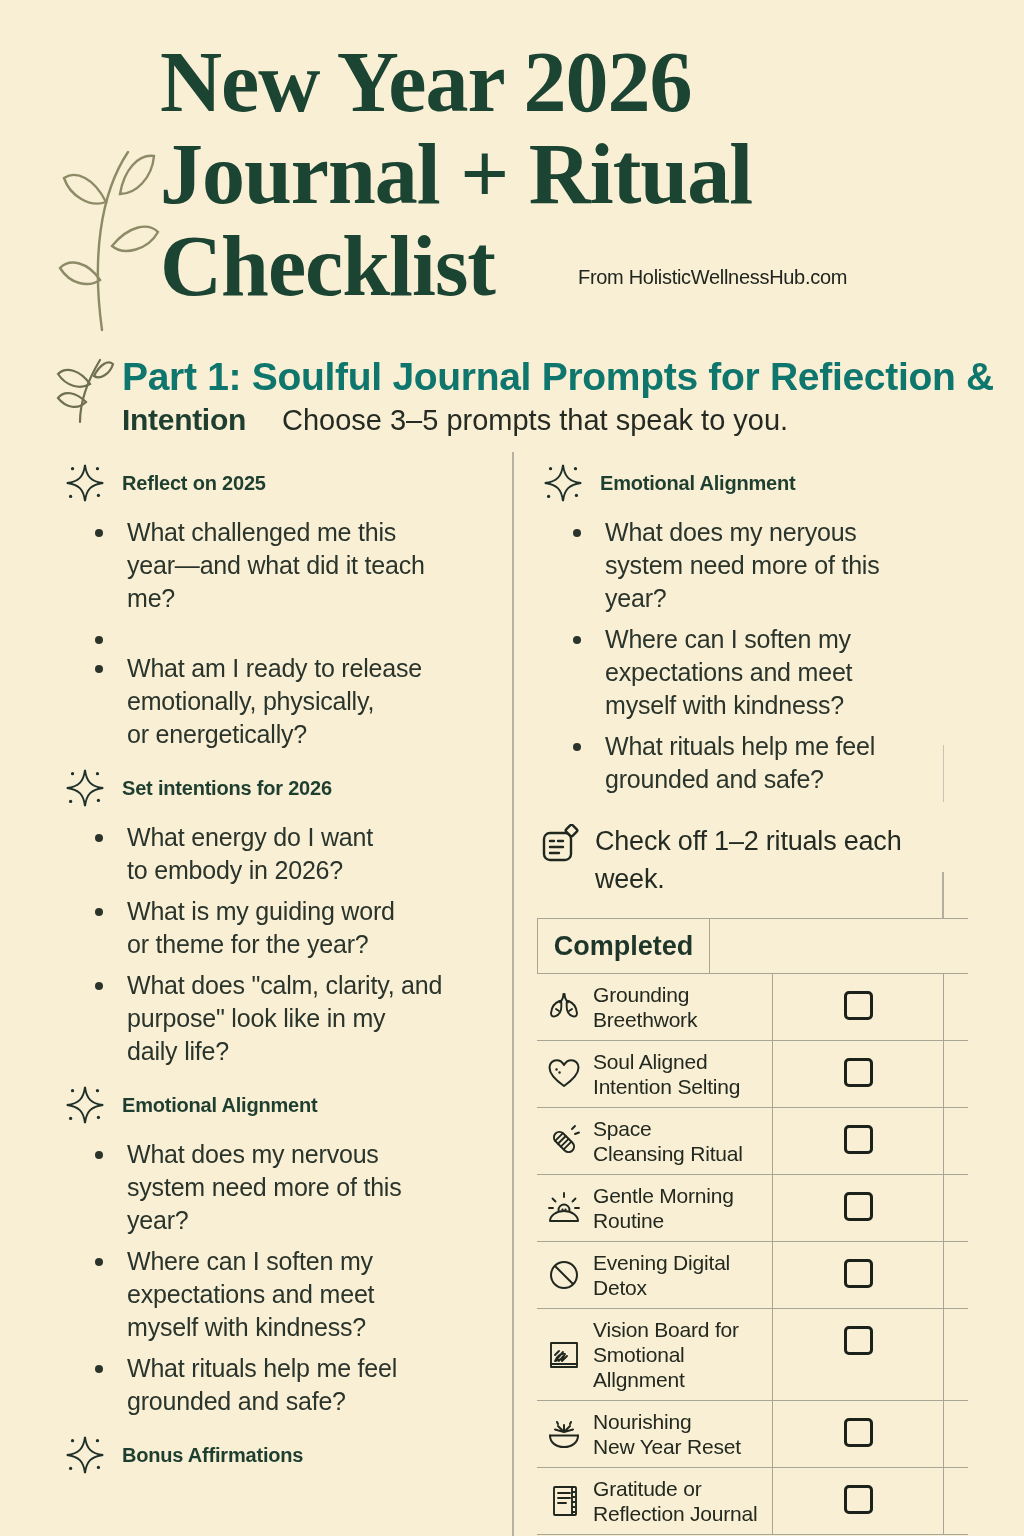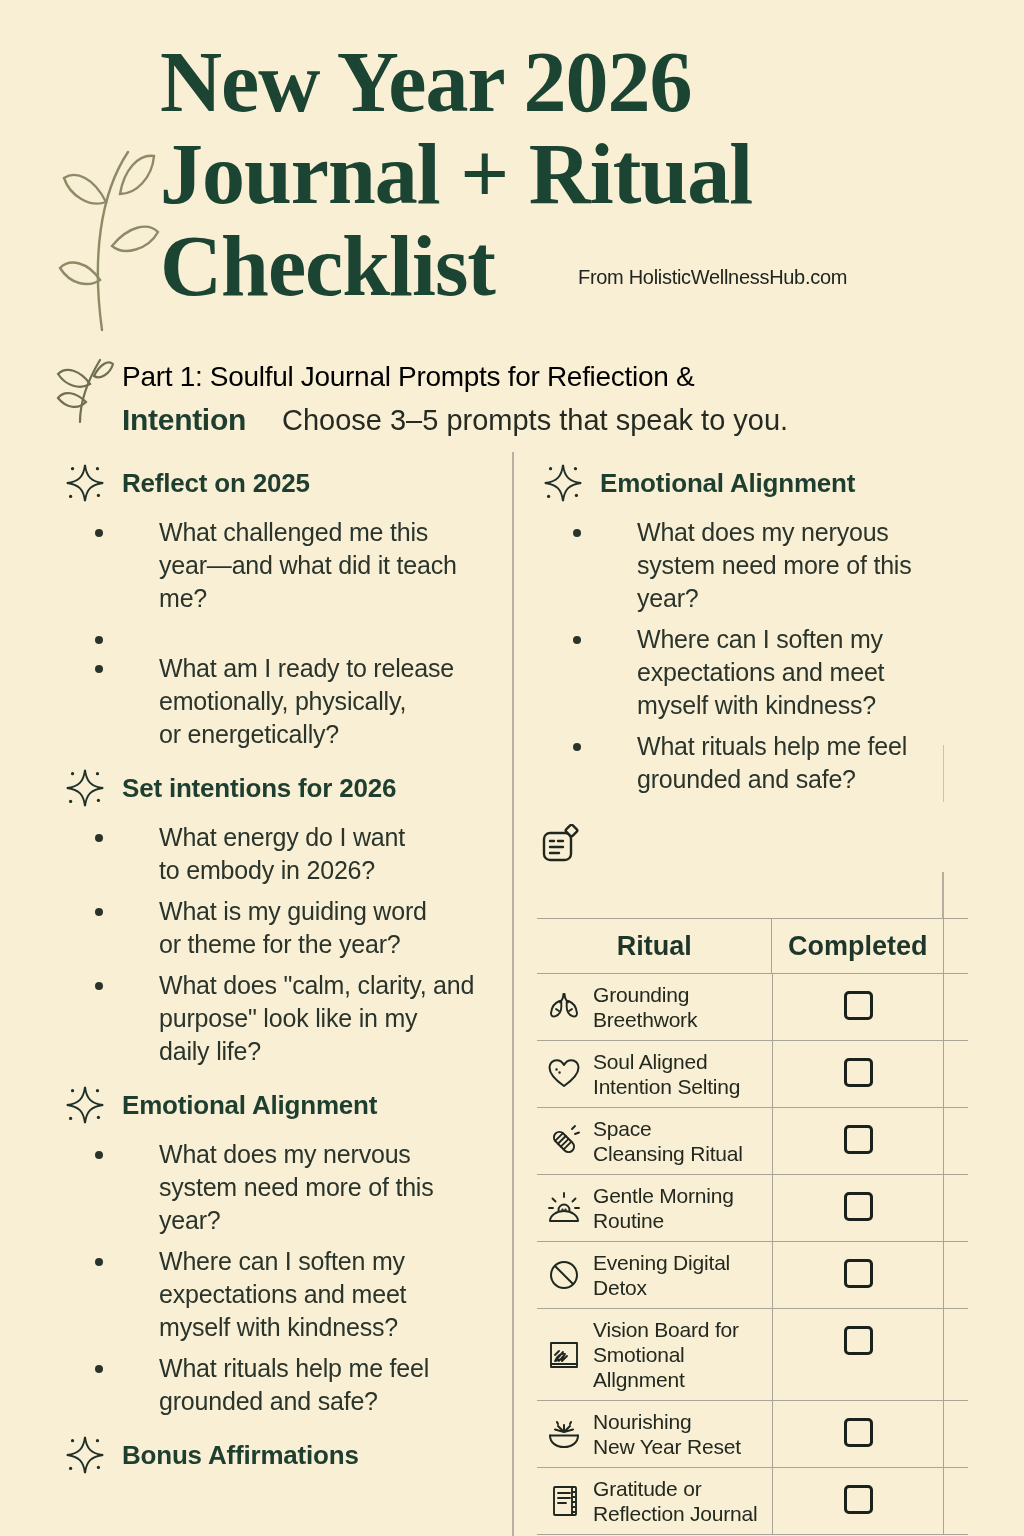--- a/index.html
+++ b/index.html
@@ -18,33 +18,33 @@
   }
   .title span{display:block;}
   .source{
     position:absolute;left:578px;top:266px;
     font-size:20px;color:#20251f;letter-spacing:-0.3px;
   }
   
   .part1{position:absolute;left:50px;top:354px;display:flex;}
   .p1-leaf{flex:none;margin-right:8px;}
   .p1-text{padding-top:2px;}
-  .p1-line1{font-size:28px;font-weight:400;color:#000000;letter-spacing:-0.3px;line-height:42px;}
+  .p1-line1{font-size:39px;font-weight:700;color:#0f766e;letter-spacing:-0.3px;line-height:42px;}
   .p1-line2{line-height:44px;}
   .p1-line2 .bold{font-size:30px;font-weight:700;color:#1e3e2f;letter-spacing:-0.3px;}
   .p1-line2 .note{font-size:29px;color:#252b22;margin-left:36px;}
   
   .vdivider{position:absolute;left:512px;top:452px;width:2px;height:1084px;background:#b6b1a0;}
   #left-col{position:absolute;left:62px;top:460px;width:442px;}
   #right-col{position:absolute;left:540px;top:460px;width:464px;}
   .jsection{margin-bottom:14px;}
   .sec-head{display:flex;align-items:center;gap:14px;margin-bottom:10px;}
   .sparkle-wrap{flex:none;width:46px;height:46px;display:flex;align-items:center;justify-content:center;}
-  .section-title{margin:0;font-size:26px;font-weight:700;color:#1e3e2f;letter-spacing:-0.2px;}
-  .bullet{display:flex;margin-bottom:8px;gap:32px;}
+  .section-title{margin:0;font-size:20px;font-weight:700;color:#1e3e2f;letter-spacing:-0.2px;}
+  .bullet{display:flex;margin-bottom:8px;}
   .dot{flex:none;width:8px;height:8px;border-radius:50%;background:#2a342b;margin:13px 24px 0 33px;}
   .bullet-text{white-space:pre-line;font-size:25px;line-height:33px;color:#2a342b;letter-spacing:-0.2px;}
   
   .checkoff{position:absolute;left:537px;top:822px;display:flex;align-items:flex-start;}
   .note-icon-wrap{flex:none;width:44px;margin-right:14px;margin-top:2px;}
   .checkoff-text{white-space:pre-line;font-size:27px;line-height:38px;color:#242b23;letter-spacing:-0.2px;}
   
   .rtable{position:absolute;left:537px;top:918px;width:431px;}
   .t-header{display:flex;height:54px;border-top:1.5px solid #a8a496;border-bottom:1.5px solid #a8a496;}
   .th{display:flex;align-items:center;justify-content:center;font-size:27px;font-weight:700;color:#1e352a;}
@@ -257,25 +257,26 @@
 </div>
   </section>
 </div>
 
   <div class="checkoff">
     <span class="note-icon-wrap"><svg width="44" height="44" viewBox="0 0 44 44" fill="none" stroke="#20271f" stroke-linecap="round" stroke-linejoin="round" stroke-width="2.4">
     <rect x="7" y="9" width="27" height="27" rx="6"></rect>
     <path d="M13 17 h4 M13 23 h13 M13 29 h9 M21 17 h5"></path>
     <rect x="30" y="2" width="9" height="9" rx="1.5" transform="rotate(45 34.5 6.5)" fill="#f8efd5"></rect>
         </svg></span>
+    <div class="checkoff-text">Check off 1–2 rituals each
+week.</div>
   </div>
 
   <div class="rtable">
     <div class="t-header">
-      <div class="th ritual">Ritual</div>
       <div class="th completed">Completed</div>
       <div class="th spacer"></div>
     </div>
     <div id="t-body">
   <div class="t-row">
     <div class="td ritual">
       <span class="row-icon">
               <svg width="40" height="40" viewBox="0 0 40 40" fill="none" stroke="#20271f" stroke-linecap="round" stroke-linejoin="round" stroke-width="1.9">
     <path d="M19.4 7 c0 4 -1 6 -3.4 8.4"></path>
                 <path d="M20.6 7 c0 4 1 6 3.4 8.4"></path>

